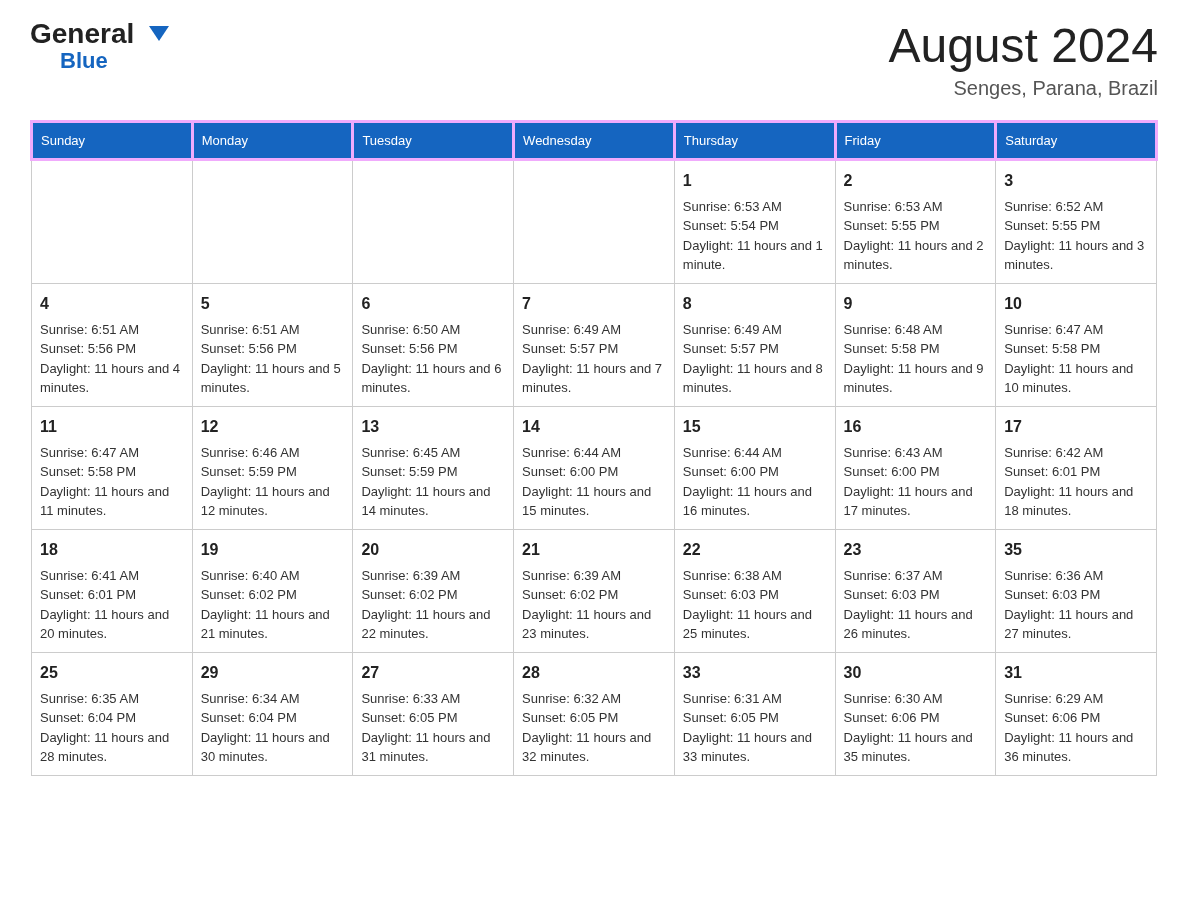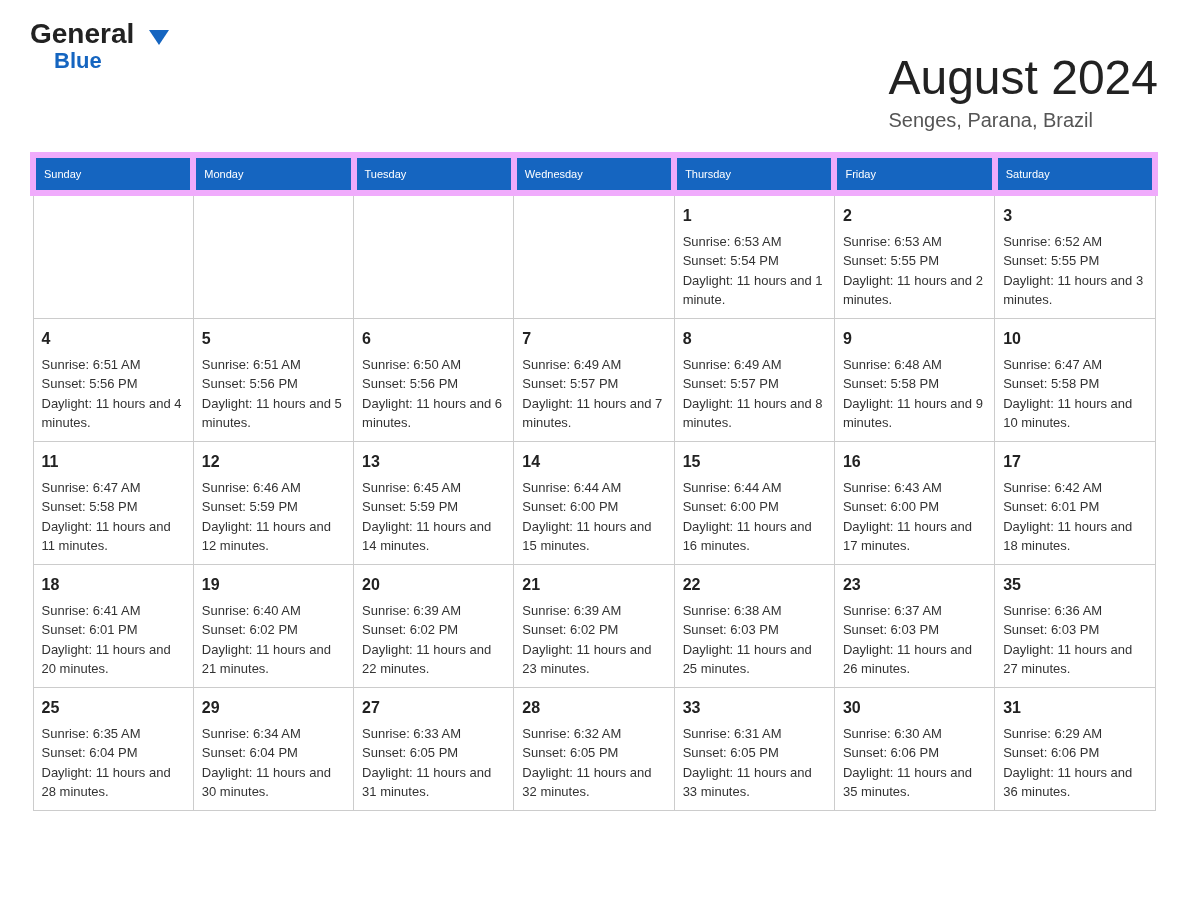--- a/index.html
+++ b/index.html
@@ -23,24 +23,24 @@
     .logo-general {
       font-size: 28px;
       font-weight: bold;
       color: #222;
       line-height: 1;
     }
     .logo-blue {
       font-size: 22px;
       font-weight: bold;
       color: #1565c0;
-      margin-left: 24px;
+      margin-left: 30px;
     }
     .title-block {
-      margin-top: 32px;
+      text-align: right;
     }
     .month-title {
       font-size: 48px;
       font-weight: normal;
       color: #222;
       line-height: 1.1;
     }
     .location {
       font-size: 20px;
       color: #555;
@@ -50,24 +50,24 @@
       width: 100%;
       border-collapse: collapse;
       table-layout: fixed;
     }
     thead tr {
       background-color: #1565c0;
       color: #fff;
     }
     thead th {
       padding: 10px 8px;
-      font-size: 11px;
+      font-size: 13px;
       font-weight: normal;
       text-align: left;
-      border: 6px solid #f0abfc;
+      border: 3px solid #f0abfc;
     }
     tbody td {
       vertical-align: top;
       padding: 8px;
       border: 1px solid #ccc;
       font-size: 13px;
       line-height: 1.5;
       height: 110px;
     }
     .day-num {
@@ -89,21 +89,21 @@
     }
     tbody td.empty {
       background: #f9f9f9;
     }
   </style>
 </head>
 <body>
 
 <div class="header">
   <div class="logo">
-    <div style="display:flex; align-items:center;gap:11px;">
+    <div style="display:flex; gap:11px;">
       <span class="logo-general">General</span>
       <span style="display:inline-block; width:0; height:0; border-left:10px solid transparent; border-right:10px solid transparent; border-top:15px solid #1565c0; margin-left:4px; margin-top:6px;"></span>
     </div>
     <span class="logo-blue">Blue</span>
   </div>
   <div class="title-block">
     <div class="month-title">August 2024</div>
     <div class="location">Senges, Parana, Brazil</div>
   </div>
 </div>

